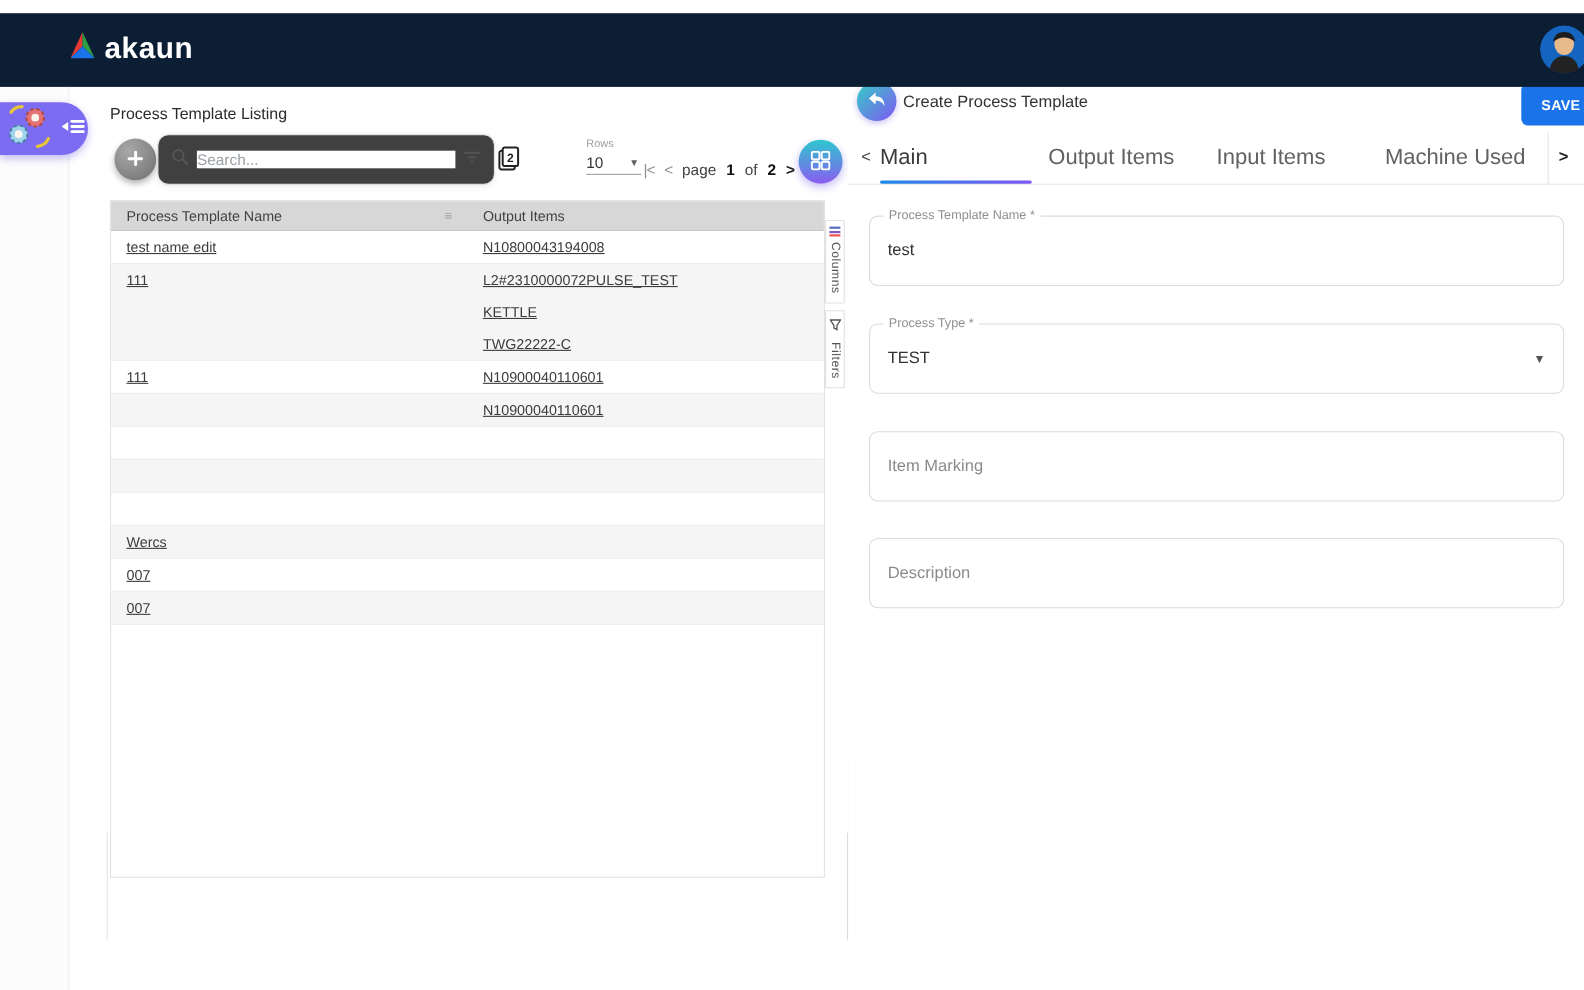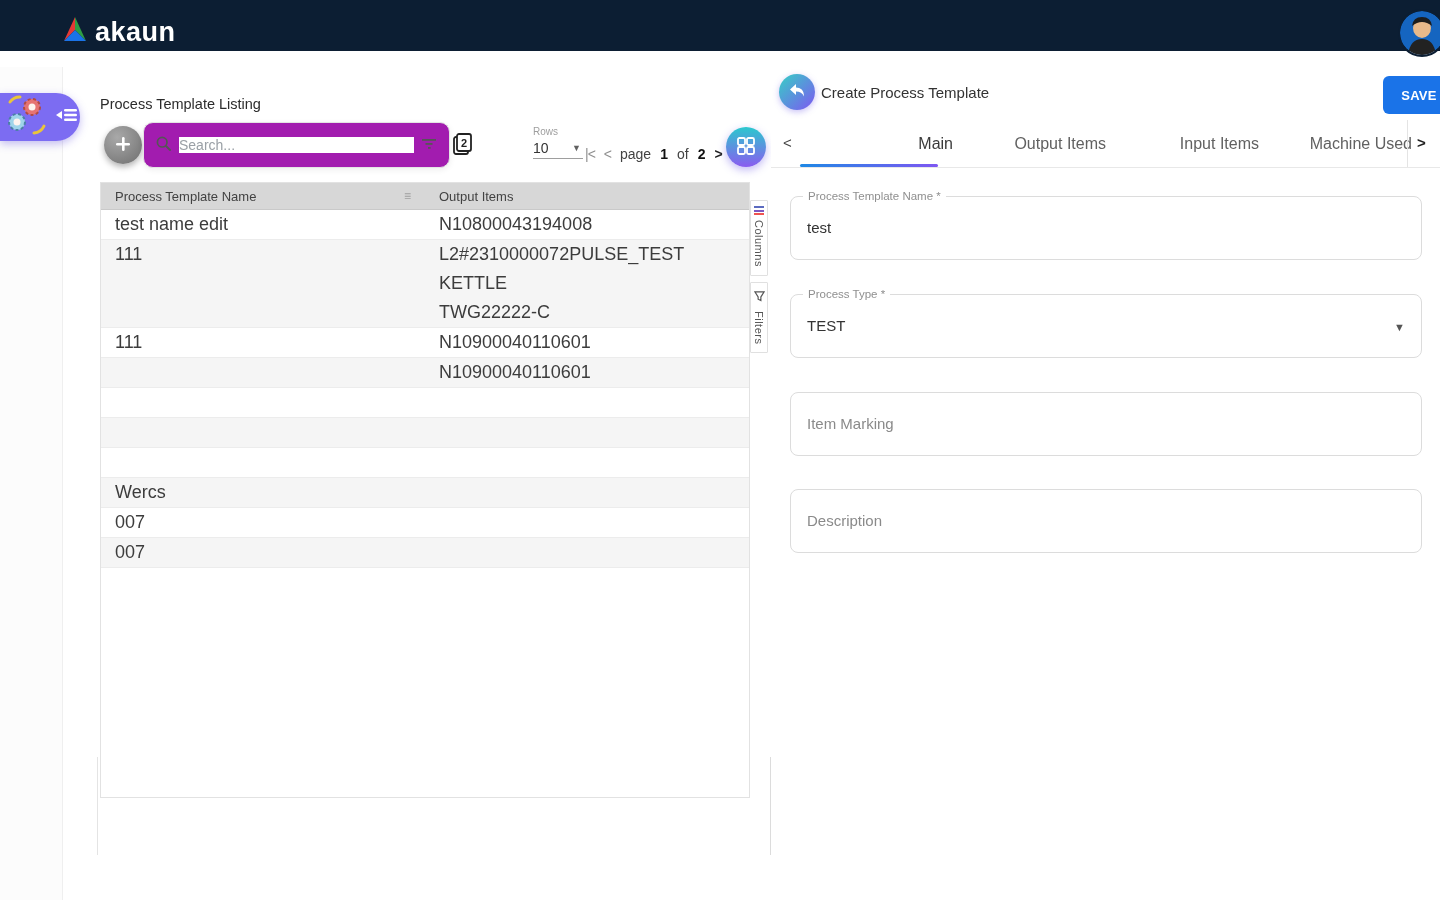--- a/index.html
+++ b/index.html
@@ -1,21 +1,21 @@
 <!DOCTYPE html>
 <html><head>
 <meta charset="utf-8">
 <style>
   * { margin:0; padding:0; box-sizing:border-box; }
   html,body { width:1440px; height:900px; overflow:hidden; background:#fff;
               font-family:"Liberation Sans", sans-serif; }
   .app { position:relative; width:1440px; height:900px; }
 
   
-  .topbar { position:absolute; left:0; top:0; width:1440px; height:51px; background:#0c1e33; z-index:30; }
+  .topbar { position:absolute; left:0; top:12px; width:1440px; height:67px; background:#0c1e33; z-index:30; }
   .logo { position:absolute; left:62px; top:16px; display:flex; align-items:center; gap:7px; }
   .logo-text { color:#fff; font-size:27px; font-weight:bold; letter-spacing:.5px; }
   .avatar-top { position:absolute; left:1398px; top:9px; width:48px; height:48px; border-radius:50%;
                 overflow:hidden; border:2px solid #0c1e33; }
 
   
   .sidebar { position:absolute; left:0; top:67px; width:63px; height:833px; background:#fcfcfc;
              border-right:1px solid #efefef; z-index:10; }
   .side-ic { position:absolute; left:0; width:63px; display:flex; justify-content:center; }
   .pill { position:absolute; left:0; top:93px; width:80px; height:48px; background:#7c6cf2;
@@ -34,21 +34,21 @@
   .listing { position:absolute; left:63px; top:67px; width:708px; height:690px; background:#fff; }
   .card-left-border { position:absolute; left:97px; top:67px; width:1px; height:788px; background:#e4e4e4; }
   .panel-divider { position:absolute; left:770px; top:67px; width:1px; height:788px; background:#dcdcdc; }
 
   .listing-title { position:absolute; left:37px; top:29px; font-size:14.5px; color:#2b2b2b; }
 
   .add-btn { position:absolute; left:41px; top:59px; width:38px; height:38px; border-radius:50%;
              background:radial-gradient(circle at 35% 30%, #a9a9a9, #6e6e6e); border:none;
              box-shadow:0 3px 6px rgba(0,0,0,.3); display:flex; align-items:center; justify-content:center;
              cursor:pointer; }
-  .search-box { position:absolute; left:80px; top:55px; width:307px; height:46px; background:#a21caf;
+  .search-box { position:absolute; left:80px; top:55px; width:307px; height:46px; background:#404040;
                 border:1px solid #e4e4e4; border-radius:10px; box-shadow:0 2px 6px rgba(0,0,0,.07);
                 display:flex; align-items:center; padding:0 12px; gap:8px; }
   .search-box input { flex:1; border:none; outline:none; font-size:14px; color:#333;
                       font-family:"Liberation Sans", sans-serif; }
   .search-box input::placeholder { color:#9aa0a6; }
   .pages-icon { position:absolute; left:389px; top:64px; cursor:pointer; }
   .rows-wrap { position:absolute; left:470px; top:59px; width:62px; cursor:pointer; }
   .rows-label { font-size:10px; color:#9e9e9e; }
   .rows-val { display:flex; align-items:center; justify-content:space-between; border-bottom:1px solid #9e9e9e;
               padding:3px 2px 2px 0; font-size:14px; color:#333; width:50px; }
@@ -65,21 +65,21 @@
            border:1px solid #e2e2e2; background:#fff; }
   .thead { display:flex; height:27px; background:#d7d7d7; border-bottom:1px solid #c9c9c9;
            font-size:13px; color:#424242; }
   .th { display:flex; align-items:center; padding:0 14px;gap:28px; }
   .th.namec { width:324px; flex:none; justify-content:space-between; cursor:pointer; }
   .th.outsc { flex:1; cursor:pointer; }
   .drag-glyph { color:#9e9e9e; font-size:12px; }
   .tbody { height:588px; overflow:hidden; }
   .trow { display:flex; border-bottom:1px solid #ececec; min-height:30px; background:#fff; cursor:pointer; }
   .trow.alt { background:#f5f5f5; }
-  .cell { padding:0 14px; font-size:18px; color:#3c3c3c; line-height:29px; }
+  .cell { padding:0 14px; font-size:13px; color:#3c3c3c; line-height:29px;text-decoration:underline; }
   .cell.name { width:324px; flex:none; }
   .cell.outs { flex:1; }
 
   .side-strip { position:absolute; left:687px; top:133px; width:18px; }
   .side-tab { width:18px; border:1px solid #e0e0e0; background:#fff; display:flex; flex-direction:column;
               align-items:center; padding:5px 0 8px; gap:5px; margin-bottom:6px; cursor:pointer;
               border-radius:1px; }
   .side-tab .vlabel { writing-mode:vertical-rl; font-size:11px; color:#555; letter-spacing:.5px; }
   .cols-icon { display:flex; flex-direction:column; gap:1.5px; }
   .cols-icon i { display:block; width:10px; height:2px; }
@@ -89,21 +89,21 @@
   .back-btn { position:absolute; left:8px; top:7px; width:36px; height:36px; border-radius:50%;
               background:linear-gradient(135deg,#35d0c5,#7e57f2); border:none; cursor:pointer;
               display:flex; align-items:center; justify-content:center; box-shadow:0 2px 6px rgba(100,80,230,.35); }
   .detail-title { position:absolute; left:50px; top:17px; font-size:15px; color:#333; }
   .save-btn { position:absolute; left:612px; top:9px; width:72px; height:38px; background:#1a73e8;
               color:#fff; font-size:13px; font-weight:bold; border:none; border-radius:6px;
               cursor:pointer; font-family:"Liberation Sans", sans-serif; letter-spacing:.3px; }
   .tabsbar { position:absolute; left:0; top:53px; width:669px; height:48px; border-bottom:1px solid #e8e8e8; }
   .tab-chevron { position:absolute; top:14px; font-size:15px; color:#444; cursor:pointer; }
   .tabs { position:absolute; left:29px; top:0; display:flex; height:47px; }
-  .tab { width:153px; text-align:right; line-height:47px; font-size:16px; color:#616161; cursor:pointer; }
+  .tab { width:153px; text-align:left; line-height:47px; font-size:20px; color:#616161; cursor:pointer; }
   .tab.active { color:#3a3a3a; }
   .tab-underline { position:absolute; left:29px; top:44px; width:138px; height:3px; border-radius:2px;
                    background:linear-gradient(90deg,#1e88e5,#7e57f2); }
   .tabs-divider { position:absolute; left:636px; top:0; width:1px; height:47px; background:#e4e4e4; }
 
   .field { position:absolute; left:19px; width:632px; height:64px; border:1px solid #dcdcdc;
            border-radius:8px; background:#fff; }
   .field .flabel { position:absolute; left:12px; top:-7px; background:#fff; padding:0 5px;
                    font-size:11.5px; color:#8f8f8f; }
   .field .fvalue { position:absolute; left:16px; top:22px; font-size:15px; color:#333; }

